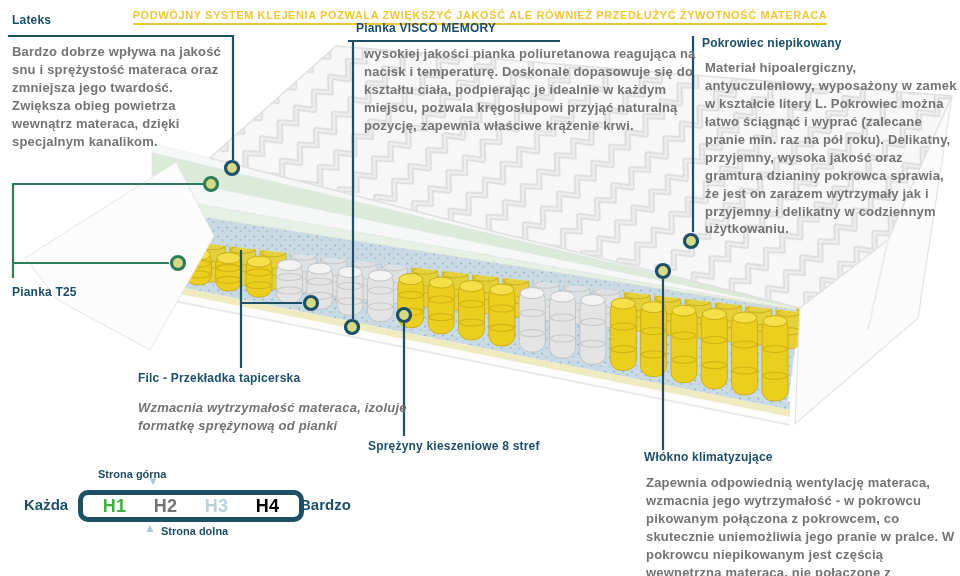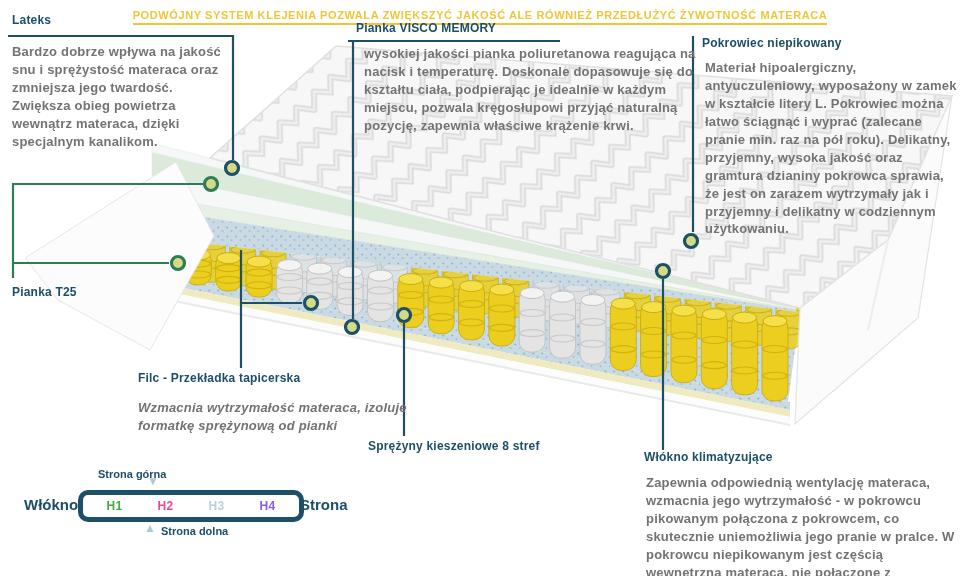--- a/index.html
+++ b/index.html
@@ -30,21 +30,21 @@
   .t-wlokno-body{left:646px;top:474px;width:316px;}
   
   .scale-top{left:82px;top:468px;color:#1c4f67;font-weight:bold;font-size:11px;margin-left:16px;}
   .arrow{color:#a9cbd9;font-size:12px;font-weight:bold;}
   .arrow-down{left:147px;top:474px;}
   .arrow-up{left:144px;top:521px;}
   .scale-bottom{left:161px;top:525px;color:#1c4f67;font-weight:bold;font-size:11px;}
   .scale-box{left:78px;top:490px;width:204px;height:22px;border:5px solid #1d4f67;
              border-radius:10px;background:#ffffff;display:flex;align-items:center;
              justify-content:space-around;padding:0 6px;}
-  .hl{font-weight:bold;font-size:12px;letter-spacing:.3px;}
+  .hl{font-weight:bold;font-size:18px;letter-spacing:.3px;}
   .lbl-soft{left:24px;top:496px;color:#1c4f67;font-weight:bold;font-size:15px;}
   .lbl-hard{left:300px;top:496px;color:#1c4f67;font-weight:bold;font-size:15px;}
 </style>
 </head>
 <body>
 
 <div class="stage">
 
   <svg class="illu" width="960" height="576" viewBox="0 0 960 576">
     <defs>
@@ -285,24 +285,24 @@
   <div class="txt sec-title t-filc-title">Filc - Przekładka tapicerska</div>
   <div class="txt sec-body t-filc-body">Wzmacnia wytrzymałość materaca, izoluje formatkę sprężynową od pianki</div>
 
   <div class="txt sec-title t-sprezyny-title">Sprężyny kieszeniowe 8 stref</div>
 
   <div class="txt sec-title t-wlokno-title">Włókno klimatyzujące</div>
   <div class="txt sec-body t-wlokno-body">Zapewnia odpowiednią wentylację materaca, wzmacnia jego wytrzymałość - w pokrowcu pikowanym połączona z pokrowcem, co skutecznie uniemożliwia jego pranie w pralce. W pokrowcu niepikowanym jest częścią wewnętrzną materaca, nie połączone z pokrowcem, pozwala na pranie pokrowca w pralce.</div>
 
   <div class="txt scale-top">Strona górna</div>
   <div class="txt arrow arrow-down">▼</div>
-  <div class="txt lbl-soft">Włókno</div>
+  <div class="txt lbl-soft">Każda</div>
   <div class="txt scale-box">
     <span class="hl" id="h1" style="color: rgb(63, 175, 63);">H1</span>
-    <span class="hl" id="h2" style="color: #ec4899;">H2</span>
+    <span class="hl" id="h2" style="color: #737373;">H2</span>
     <span class="hl" id="h3" style="color: rgb(185, 210, 220);">H3</span>
-    <span class="hl" id="h4" style="color: #8b5cf6;">H4</span>
+    <span class="hl" id="h4" style="color: #000000;">H4</span>
   </div>
-  <div class="txt lbl-hard">Strona</div>
+  <div class="txt lbl-hard">Bardzo</div>
   <div class="txt arrow arrow-up">▲</div>
   <div class="txt scale-bottom">Strona dolna</div>
 
 </div>
 
 </body></html>

